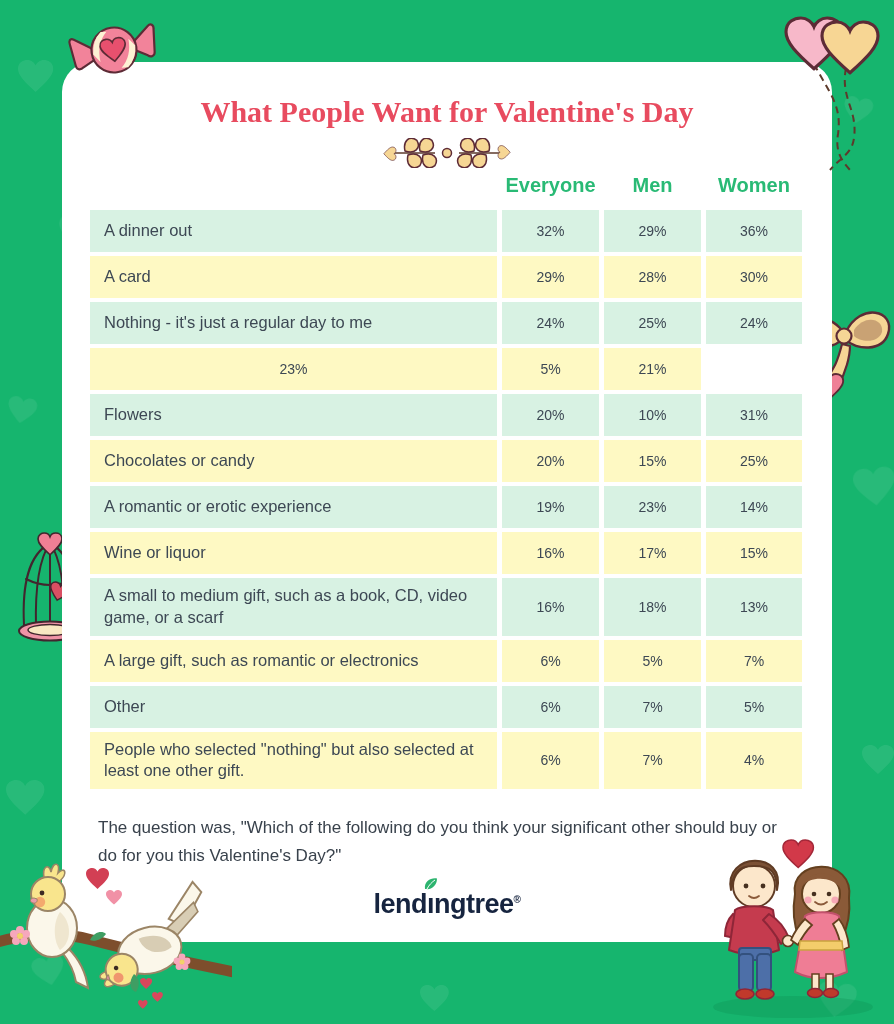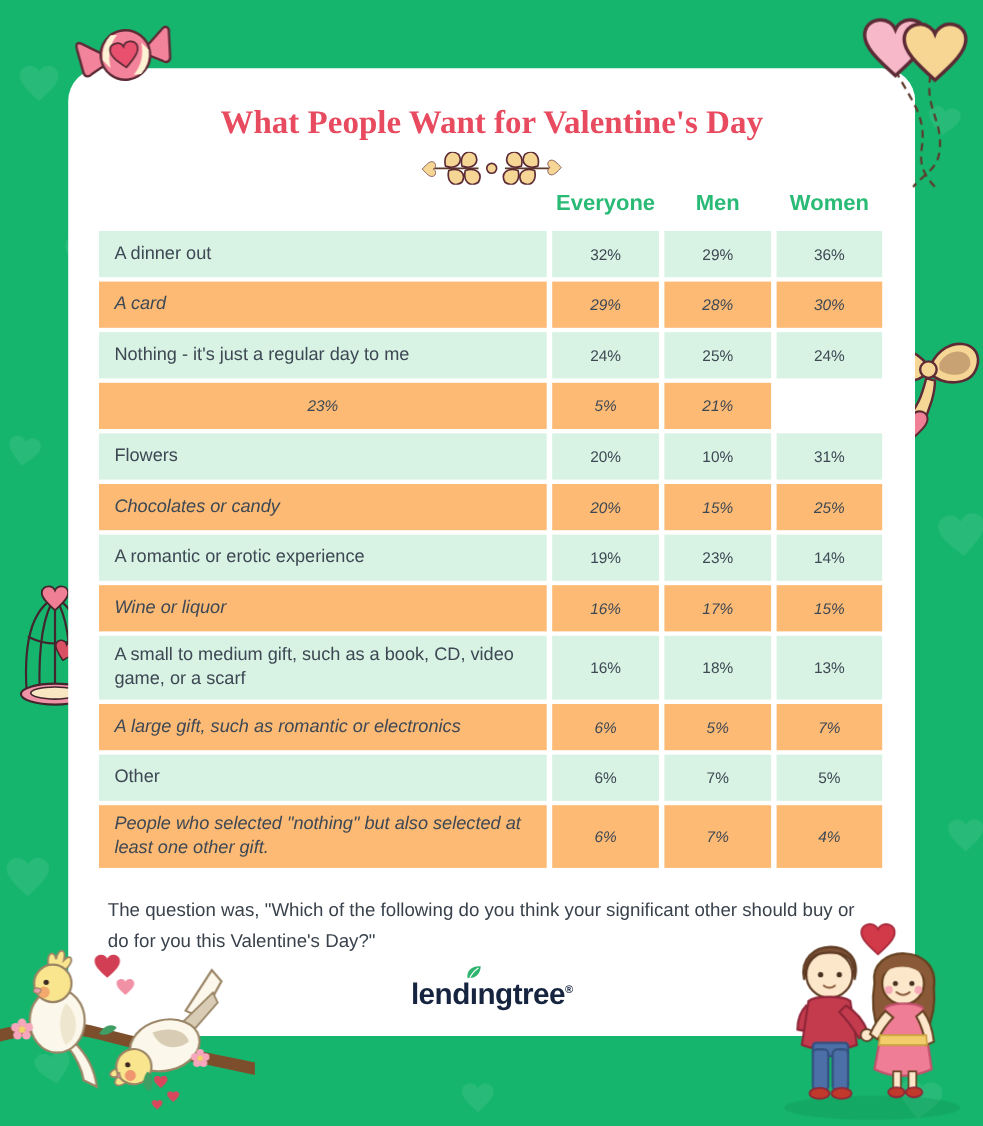--- a/index.html
+++ b/index.html
@@ -30,21 +30,21 @@
   }
   .thead .hcell {
     text-align:center; color:#29ba75; font-weight:bold; font-size:20px;
   }
   .tbody { padding:0 30px 0 28px; display:flex; flex-direction:column; gap:4px; }
   .row { display:grid; grid-template-columns:1fr 97px 97px 96px; column-gap:5px; }
   .cell { display:flex; align-items:center; box-sizing:border-box; min-height:42px; }
   .label-cell { padding:7px 18px 7px 14px; font-size:16.5px; color:#3d4854; line-height:1.32; }
   .value-cell { justify-content:center; font-size:14px; color:#3d4854; }
   .row.odd  .cell { background:#d8f2e3; }
-  .row.even .cell { background:#fdba74;font-style:italic; }
+  .row.even .cell { background:#fef9c3; }
 
   .note {
     padding:25px 44px 0 36px; font-size:17px; color:#39424c; line-height:1.62;
   }
 
   .logo { margin-top:20px; text-align:center; }
   .logo-text {
     font-size:27px; font-weight:bold; color:#16243f; letter-spacing:-0.5px;
     position:relative; display:inline-block;
   }

